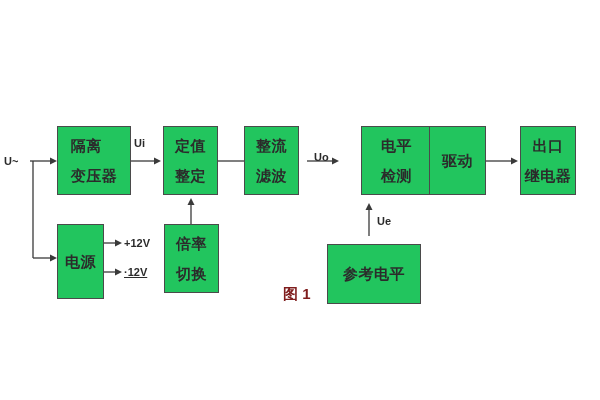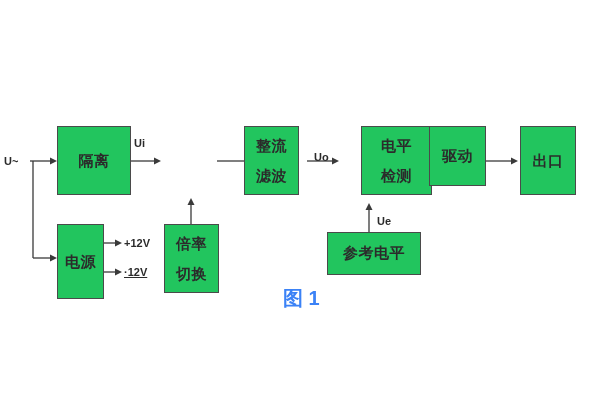--- a/index.html
+++ b/index.html
@@ -34,22 +34,22 @@
   .label {
     position: absolute;
     color: #2b2b2b;
     font-size: 11px;
     font-weight: 600;
     line-height: 18px;
     white-space: nowrap;
   }
   .caption {
     position: absolute;
-    color: #3b82f6;
-    font-size: 20px;
+    color: #7f1d1d;
+    font-size: 15px;
     font-weight: 600;
   }
 </style>
 </head>
 <body>
 
 <div class="stage">
 
   <svg class="wires" viewBox="0 0 600 400" xmlns="http://www.w3.org/2000/svg">
     <g stroke="#3a3a3a" stroke-width="1.3" fill="none">
@@ -82,64 +82,72 @@
       <polygon points="122,243 115,239.5 115,246.5"></polygon>
       <polygon points="122,272 115,268.5 115,275.5"></polygon>
       <polygon points="191,198 187.5,205 194.5,205"></polygon>
       <polygon points="369,203 365.5,210 372.5,210"></polygon>
     </g>
   </svg>
 
   <div class="box" style="left:57px; top:126px; width:74px; height:69px;">
     <div class="lines align-left">
       <div>隔离</div>
+      <div>变压器</div>
     </div>
   </div>
 
+  <div class="box" style="left:163px; top:126px; width:55px; height:69px;">
+    <div class="lines">
+      <div>定值</div>
+      <div>整定</div>
+    </div>
+  </div>
 
   <div class="box" style="left:244px; top:126px; width:55px; height:69px;">
     <div class="lines">
       <div>整流</div>
       <div>滤波</div>
     </div>
   </div>
 
   <div class="box" style="left:341px; top:126px; width:71px; height:69px;margin-left:20px;">
     <div class="lines">
       <div>电平</div>
       <div>检测</div>
     </div>
   </div>
 
-  <div class="box" style="left:429px; top:126px; width:57px; height:60px;">
+  <div class="box" style="left:429px; top:126px; width:57px; height:69px;">
     <div class="lines">
       <div>驱动</div>
     </div>
   </div>
 
   <div class="box" style="left:520px; top:126px; width:56px; height:69px;">
     <div class="lines">
       <div>出口</div>
+      <div>继电器</div>
     </div>
   </div>
 
   <div class="box" style="left:57px; top:224px; width:47px; height:75px;">
     <div class="lines">
       <div>电源</div>
     </div>
   </div>
 
   <div class="box" style="left:164px; top:224px; width:55px; height:69px;">
     <div class="lines">
       <div>倍率</div>
       <div>切换</div>
     </div>
   </div>
 
-  <div class="box" style="left:327px; top:232px; width:94px; height:43px;">
+  <div class="box" style="left:327px; top:244px; width:94px; height:60px;">
     <div class="lines" style="line-height:normal;">
       <div>参考电平</div>
     </div>
   </div>
 
   <div class="label" style="left:4px; top:152px;">U~</div>
   <div class="label" style="left:134px; top:134px;">Ui</div>
   <div class="label" style="left:314px; top:128px;margin-top:20px;">Uo</div>
   <div class="label" style="left:377px; top:212px;">Ue</div>
   <div class="label" style="left:124px; top:234px;">+12V</div>

